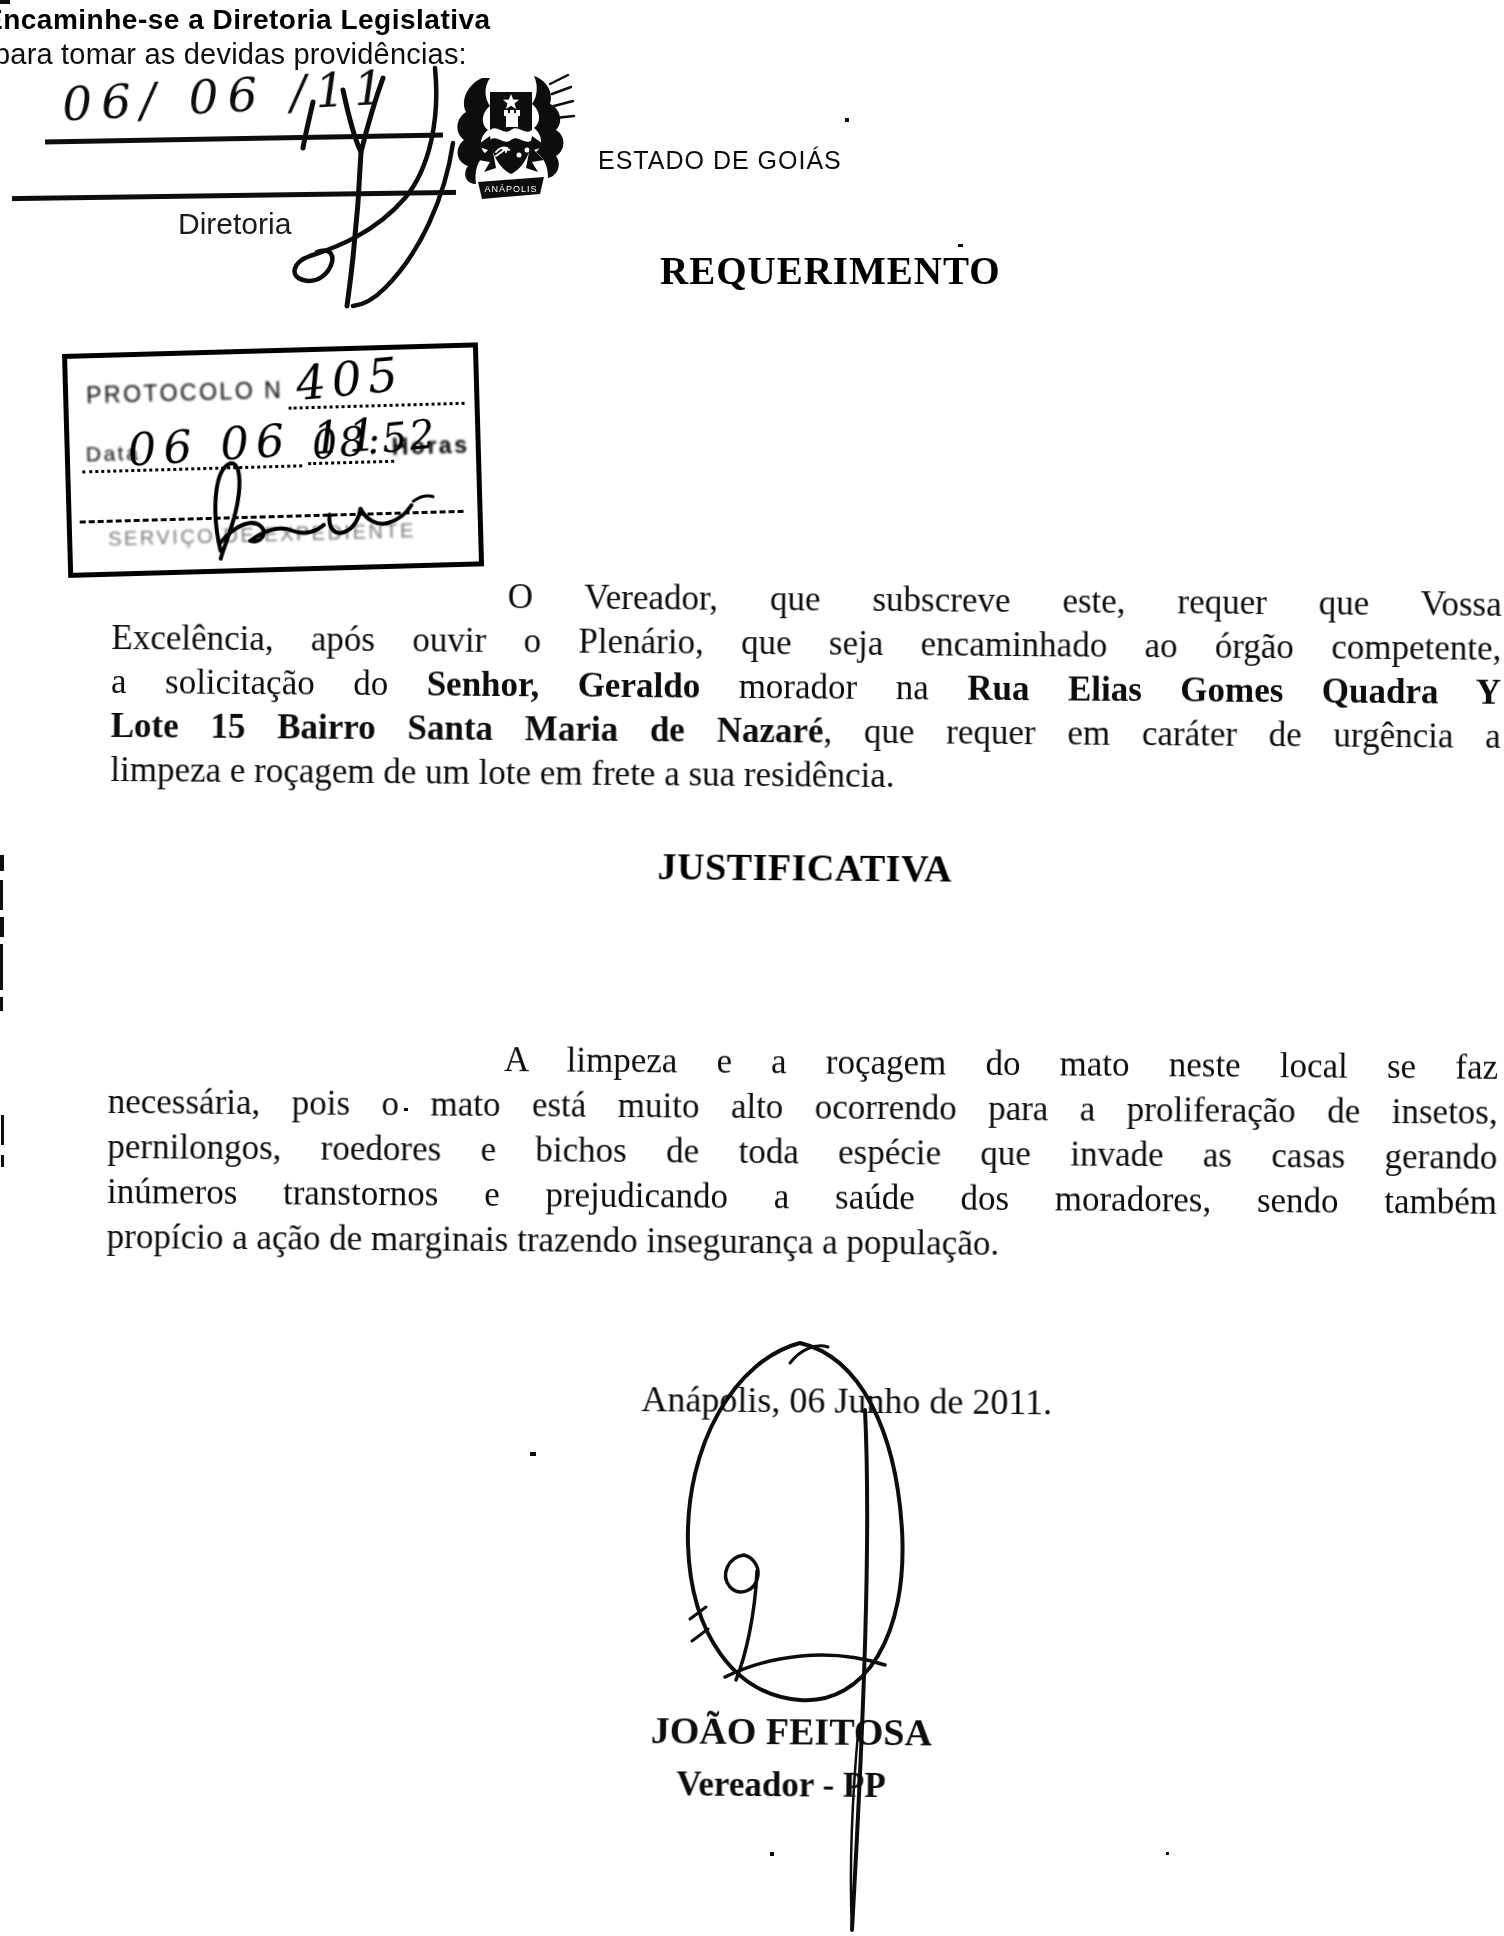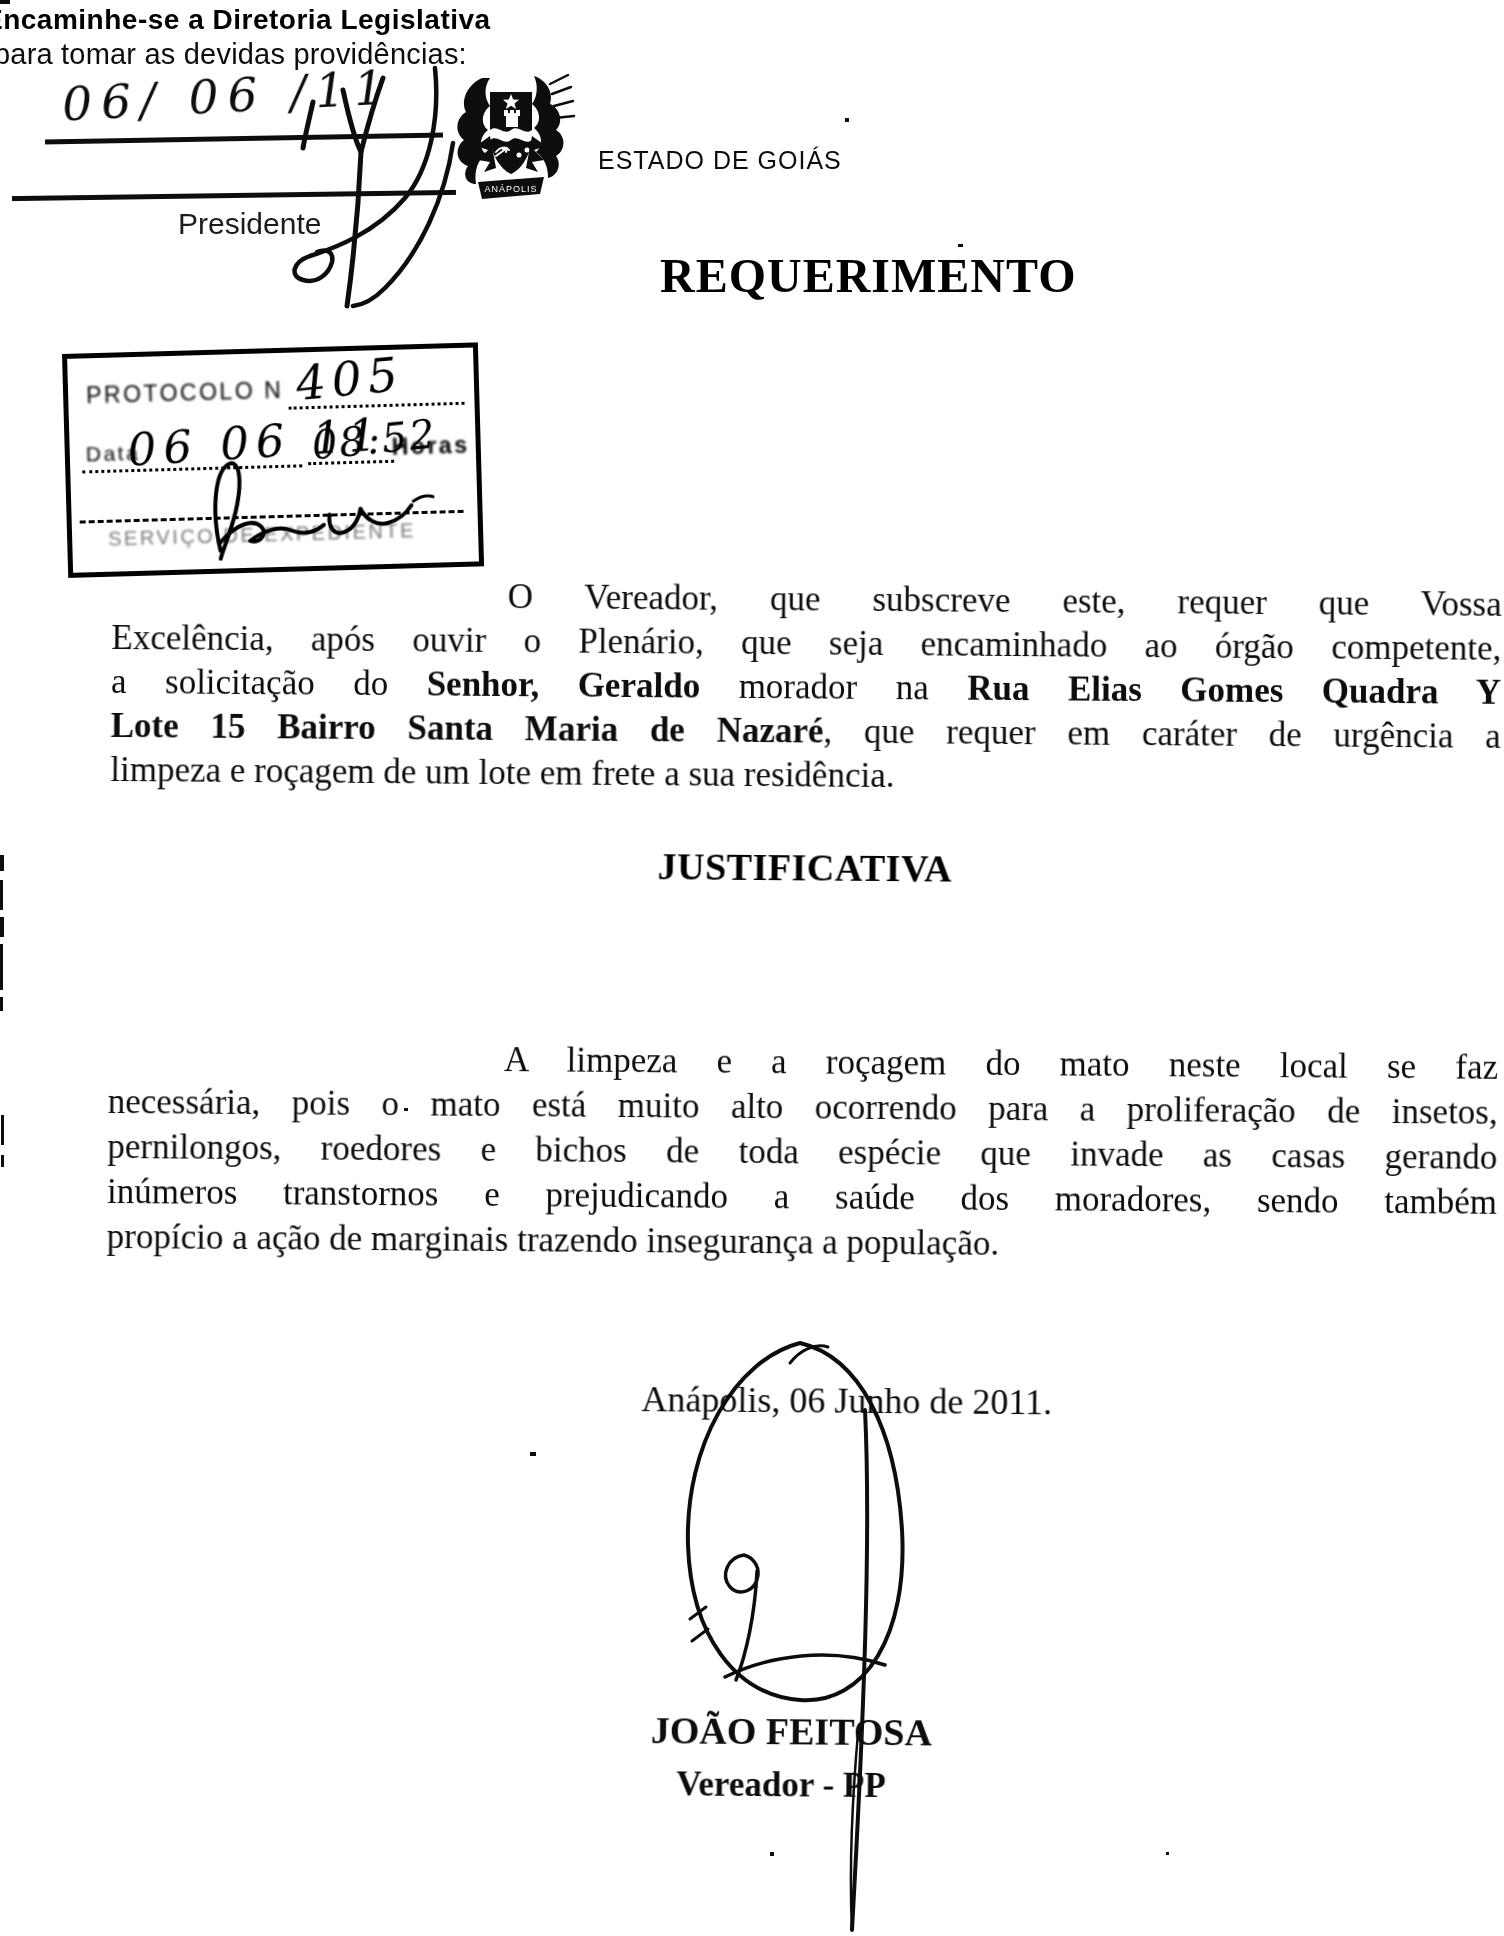--- a/index.html
+++ b/index.html
@@ -39,21 +39,21 @@
   .crest{left:438px;top:70px;}
   .orgname{
     left:595px;top:101px;font-family:"Liberation Sans","DejaVu Sans",sans-serif;
     font-weight:700;font-size:31px;letter-spacing:.4px;white-space:nowrap;
   }
   .orgstate{
     left:598px;top:146px;font-family:"Liberation Sans","DejaVu Sans",sans-serif;
     font-weight:400;font-size:25px;letter-spacing:1px;white-space:nowrap;
   }
   .doctitle{
-    left:660px;top:248px;font-weight:700;font-size:48px;letter-spacing:1px;
+    left:660px;top:248px;font-weight:700;font-size:39px;letter-spacing:1px;
     white-space:nowrap;filter:blur(.3px) contrast(1.2);
   }
   
   .stamp{
     left:62px;top:354px;width:406px;height:214px;
     border:5px solid #0d0d0d;transform:rotate(-1.6deg);transform-origin:0 0;
     filter:blur(.4px) contrast(1.2);
   }
   .stamp .lbl{
     font-family:"Liberation Sans","DejaVu Sans",sans-serif;color:#161616;
@@ -103,21 +103,21 @@
 </head>
 <body>
 
 <div class="page">
 
   <div class="abs d1">Encaminhe-se a Diretoria Legislativa</div>
   <div class="abs d2">para tomar as devidas providências:</div>
   <div class="abs dhand hand">06/ 06 /11</div>
   <div class="abs rule r1"></div>
   <div class="abs rule r2"></div>
-  <div class="abs pres">Presidente</div>
+  <div class="abs pres">Diretoria</div>
   <svg class="abs sigtop" width="235" height="268" viewBox="0 0 235 268">
     <path d="M88,56 C84,74 80,90 78,102" stroke-width="5"></path>
     <path d="M118,44 C124,72 130,94 136,106 C142,82 150,54 158,32" stroke-width="5"></path>
     <path d="M136,106 C134,152 130,202 122,260" stroke-width="5"></path>
     <path d="M210,22 C215,72 205,122 180,152 C150,187 110,202 85,210 C68,216 64,230 78,234 C92,238 104,228 107,216 C109,206 102,202 92,206" stroke-width="4.5"></path>
     <path d="M228,97 C220,152 195,207 160,242 C150,252 138,259 128,260" stroke-width="4.5"></path>
   </svg>
 
   <svg class="abs crest" width="145" height="140" viewBox="0 0 145 140">
     <path class="fill" d="M44,8 C30,14 22,30 28,42 C18,48 16,62 26,70 C16,78 18,92 30,96 C24,104 28,114 38,114 C36,100 40,90 48,84 C40,78 42,66 50,60 C42,54 44,42 52,36 C46,28 46,16 52,8 Z"></path>

